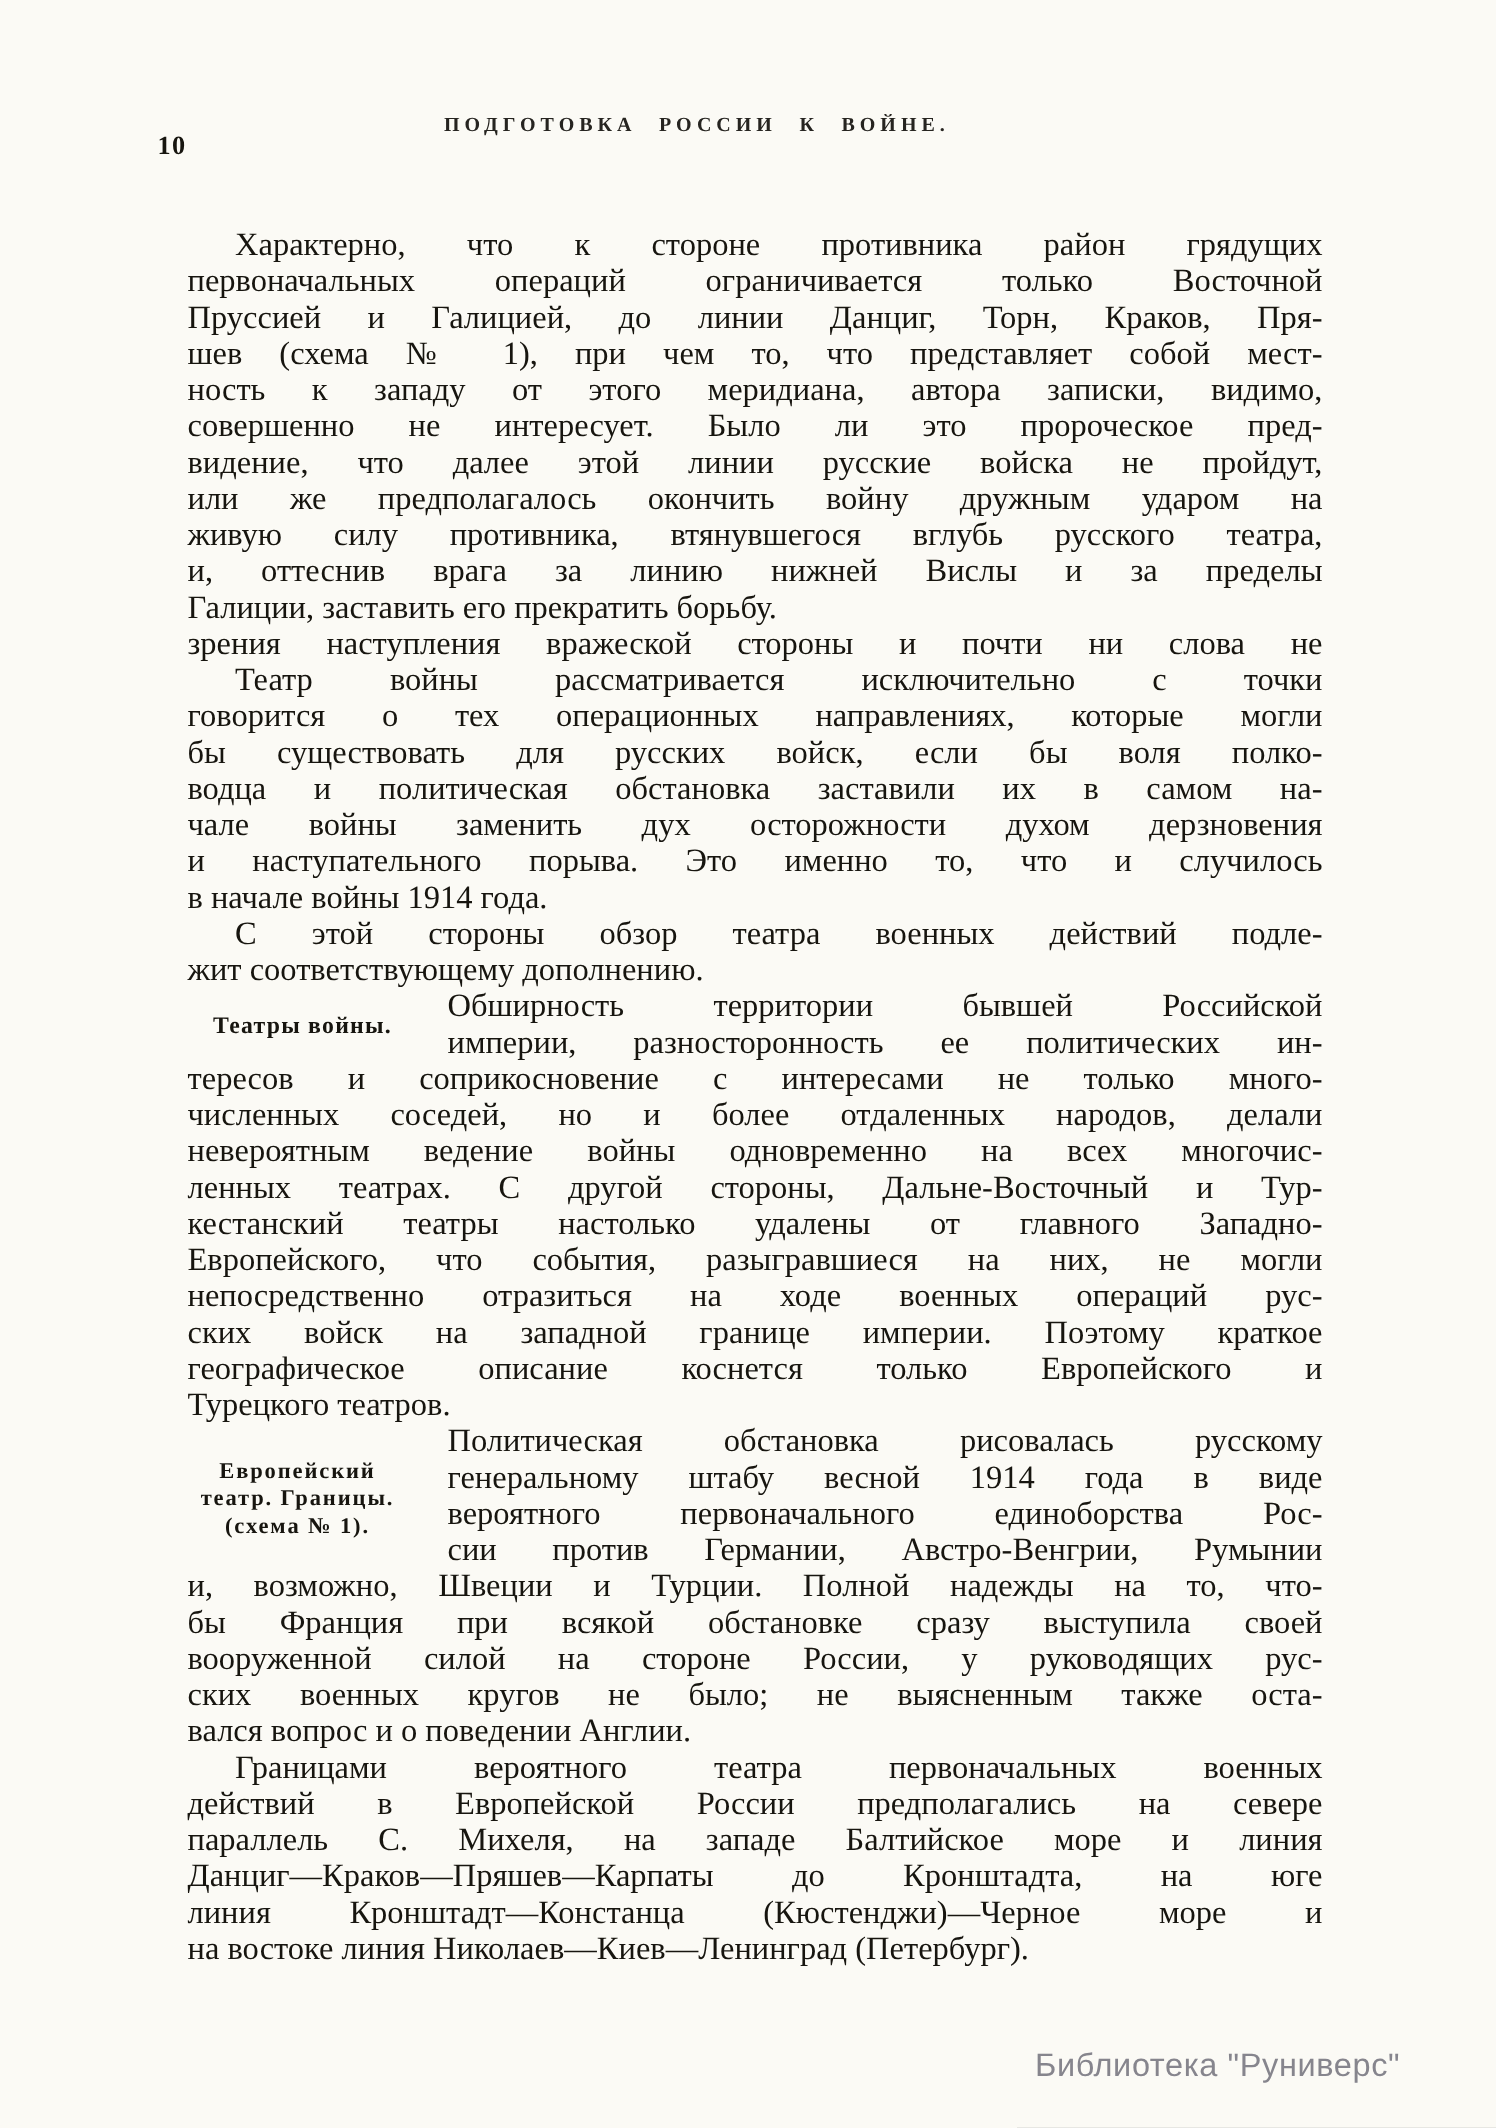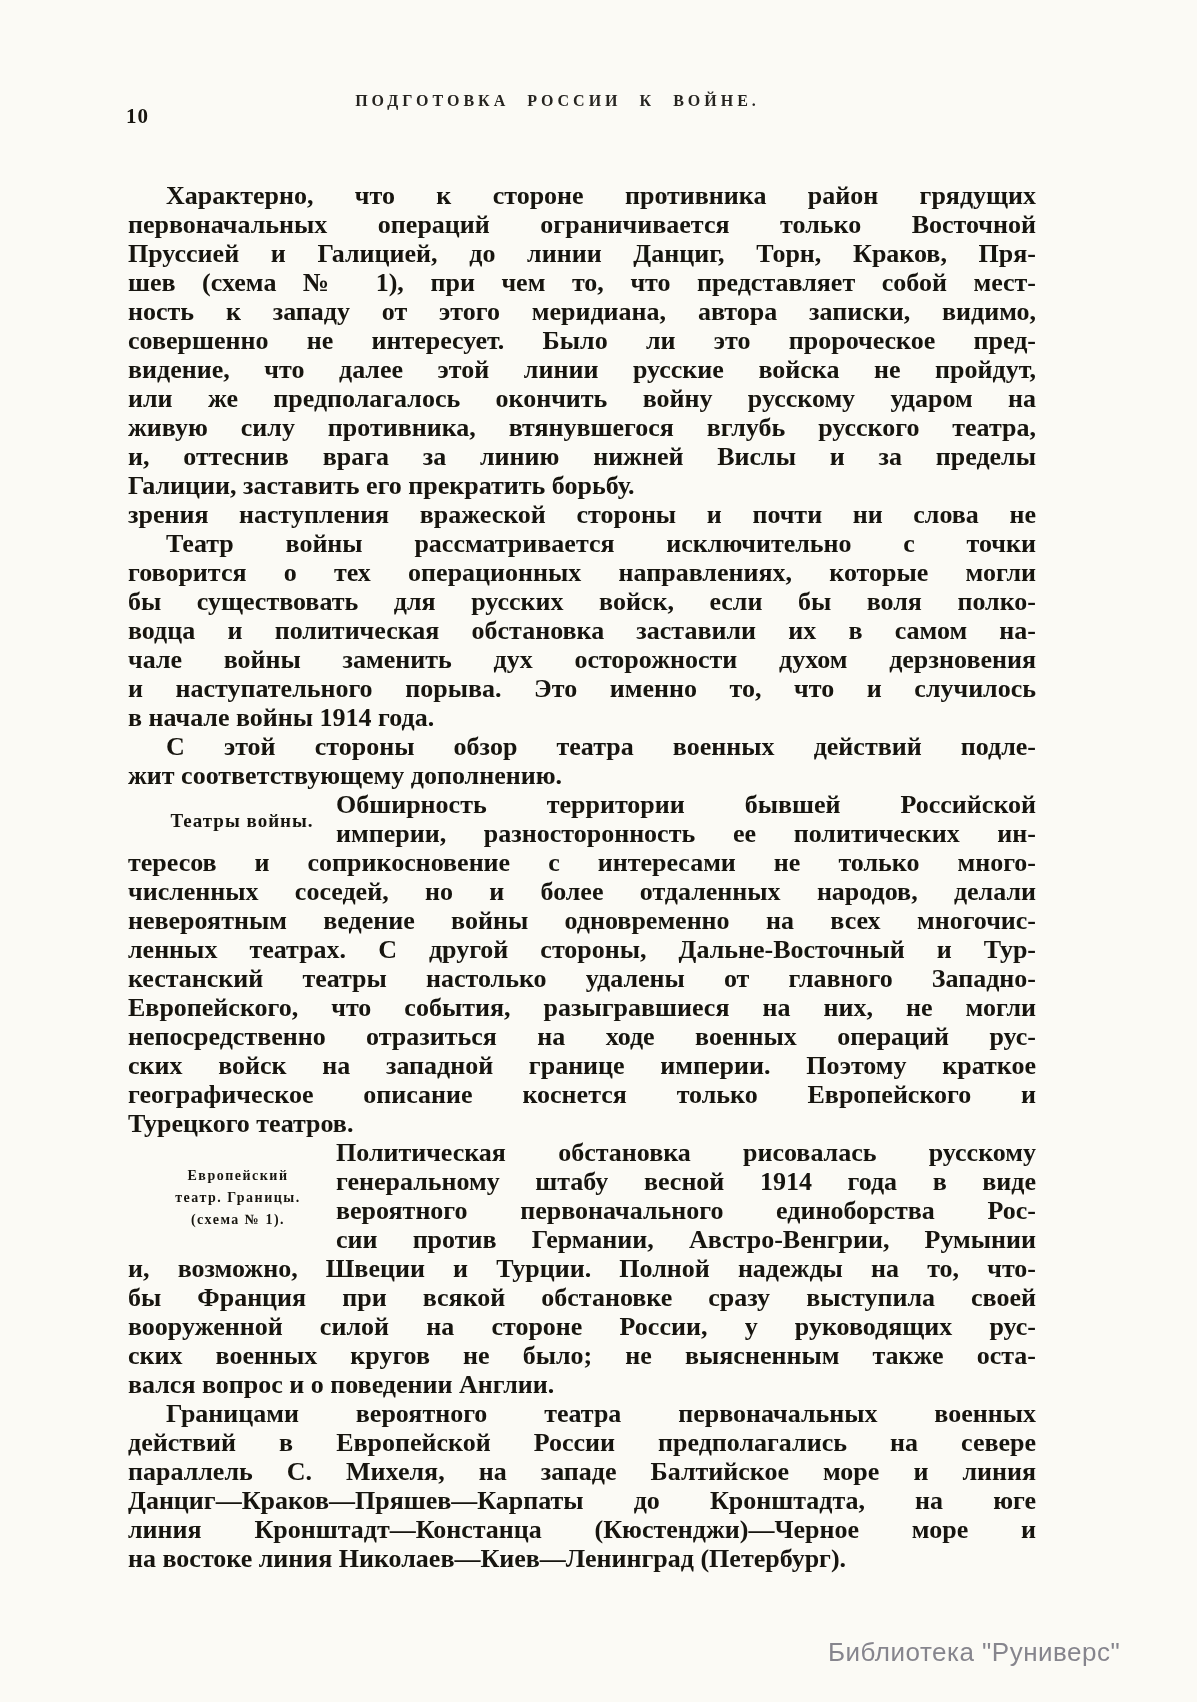--- a/index.html
+++ b/index.html
@@ -19,21 +19,21 @@
   }
   .runhead {
     position:absolute; left:300px; top:92px; width:515px;
     text-align:center;
     font-size:16px; font-weight:bold;
     letter-spacing:4px; word-spacing:10px;
     color:#262420;
   }
   
   .text-block {
-    position:absolute; left:128px; top:181px; width:908px;font-weight:bold;
+    position:absolute; left:150px; top:181px; width:908px;
   }
   .line {
     height:29px; line-height:29px;
     font-size:26px;
     text-align:justify;
     text-align-last:justify;
     overflow:visible;
   }
   .line.last { text-align-last:left; }
   .line.indent { text-indent:38px; }
@@ -45,21 +45,21 @@
     font-weight:bold;
     color:#17150f;
   }
   .margin-note .note-line { display:block; }
   .note-theatres {
     left:144px; top:809px; width:196px;
     font-size:19px; line-height:24px; letter-spacing:1px;
   }
   .note-european {
     left:133px; top:1165px; width:210px;
-    font-size:14px; line-height:22px; letter-spacing:1.5px;text-align:center;
+    font-size:18px; line-height:22px; letter-spacing:1.5px;text-align:center;
   }
   
   .watermark {
     position:absolute; left:828px; top:1637px;
     font-family:"Liberation Sans", sans-serif;
     font-size:26px;
     color:#86858d;
     letter-spacing:0.5px;
   }
 </style>
@@ -73,21 +73,21 @@
   <div class="runhead">ПОДГОТОВКА РОССИИ К ВОЙНЕ.</div>
 
   <div class="text-block">
       <div class="line indent">Характерно, что к стороне противника район грядущих</div>
       <div class="line">первоначальных операций ограничивается только Восточной</div>
       <div class="line">Пруссией и Галицией, до линии Данциг, Торн, Краков, Пря-</div>
       <div class="line">шев (схема № 1), при чем то, что представляет собой мест-</div>
       <div class="line">ность к западу от этого меридиана, автора записки, видимо,</div>
       <div class="line">совершенно не интересует. Было ли это пророческое пред-</div>
       <div class="line">видение, что далее этой линии русские войска не пройдут,</div>
-      <div class="line">или же предполагалось окончить войну русскому ударом на</div>
+      <div class="line">или же предполагалось окончить войну дружным ударом на</div>
       <div class="line">живую силу противника, втянувшегося вглубь русского театра,</div>
       <div class="line">и, оттеснив врага за линию нижней Вислы и за пределы</div>
       <div class="line last">Галиции, заставить его прекратить борьбу.</div>
       <div class="line">зрения наступления вражеской стороны и почти ни слова не</div>
       <div class="line indent">Театр войны рассматривается исключительно с точки</div>
       <div class="line">говорится о тех операционных направлениях, которые могли</div>
       <div class="line">бы существовать для русских войск, если бы воля полко-</div>
       <div class="line">водца и политическая обстановка заставили их в самом на-</div>
       <div class="line">чале войны заменить дух осторожности духом дерзновения</div>
       <div class="line">и наступательного порыва. Это именно то, что и случилось</div>

